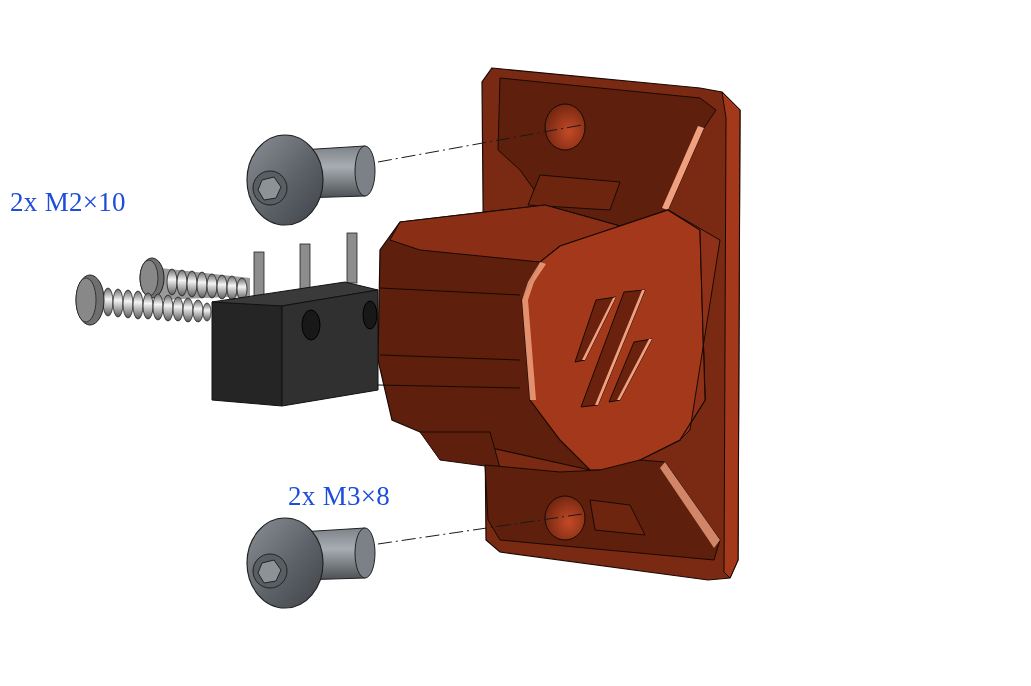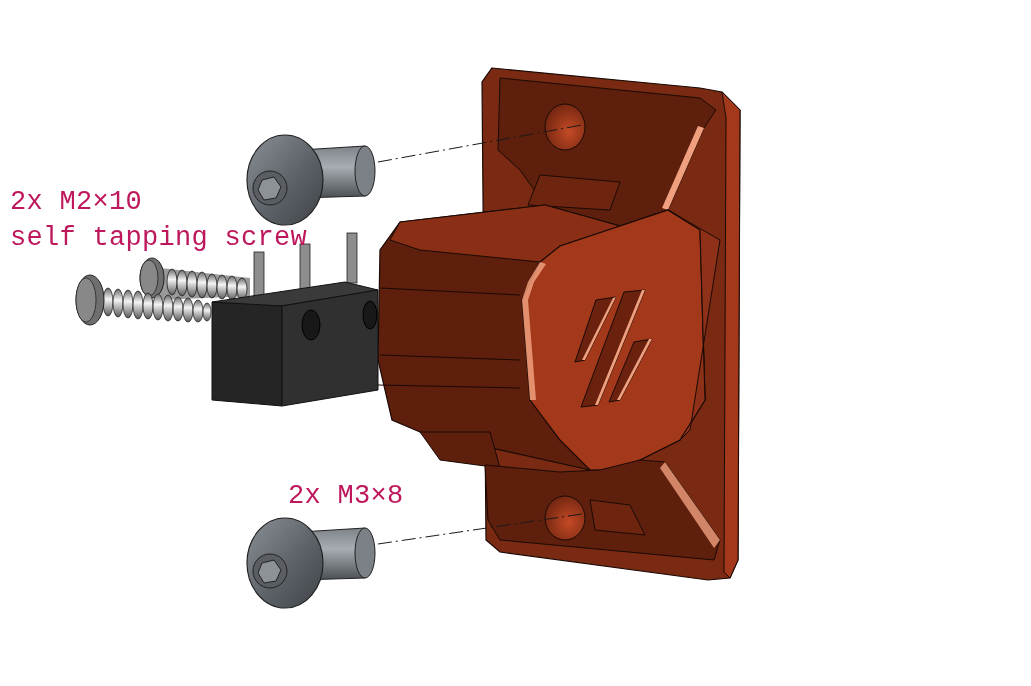--- a/index.html
+++ b/index.html
@@ -1,20 +1,20 @@
 <!DOCTYPE html>
 <html><head>
 <meta charset="utf-8">
 <style>
   html, body { margin: 0; padding: 0; background: #ffffff; }
   body { width: 1031px; height: 686px; position: relative; overflow: hidden;
          font-family: "DejaVu Sans", "Liberation Sans", sans-serif; }
   .canvas { position: absolute; left: 0; top: 0; width: 1031px; height: 686px; }
-  .label { position: absolute; color: #be185d; font-size: 27px; line-height: 36px;
-           font-family: Liberation Mono, monospace; letter-spacing: 0.3px; white-space: nowrap; }
+  .label { position: absolute; color: #1d4ed8; font-size: 27px; line-height: 36px;
+           font-family: Liberation Serif, serif; letter-spacing: 0.3px; white-space: nowrap; text-align: center; }
   #label-m2 { left: 10px; top: 184px; }
   #label-m3 { left: 288px; top: 478px; }
 </style>
 </head>
 <body>
 
 <svg class="canvas" viewBox="0 0 1031 686" xmlns="http://www.w3.org/2000/svg">
   <defs>
     <linearGradient id="gScrewHead" x1="0" y1="0" x2="1" y2="1">
       <stop offset="0" stop-color="#8a9096"></stop>
@@ -155,17 +155,16 @@
       <ellipse cx="365" cy="553" rx="10" ry="25" fill="#7b8187" stroke="#222" stroke-width="1"></ellipse>
       <ellipse cx="285" cy="563" rx="38" ry="45" fill="url(#gScrewHead)" stroke="#222" stroke-width="1.2"></ellipse>
       <circle cx="270" cy="571" r="17" fill="#5a5e63" stroke="#222" stroke-width="1"></circle>
       <path d="M262,563 L274,560 L281,570 L276,581 L264,583 L258,573 Z" fill="#8d9297" stroke="#222" stroke-width="1"></path>
     </g>
   </g>
 </svg>
 
 <div class="label" id="label-m2">
   <div>2x M2×10</div>
-  <div>self tapping screw</div>
 </div>
 <div class="label" id="label-m3">
   <div>2x M3×8</div>
 </div>
 
 </body></html>

